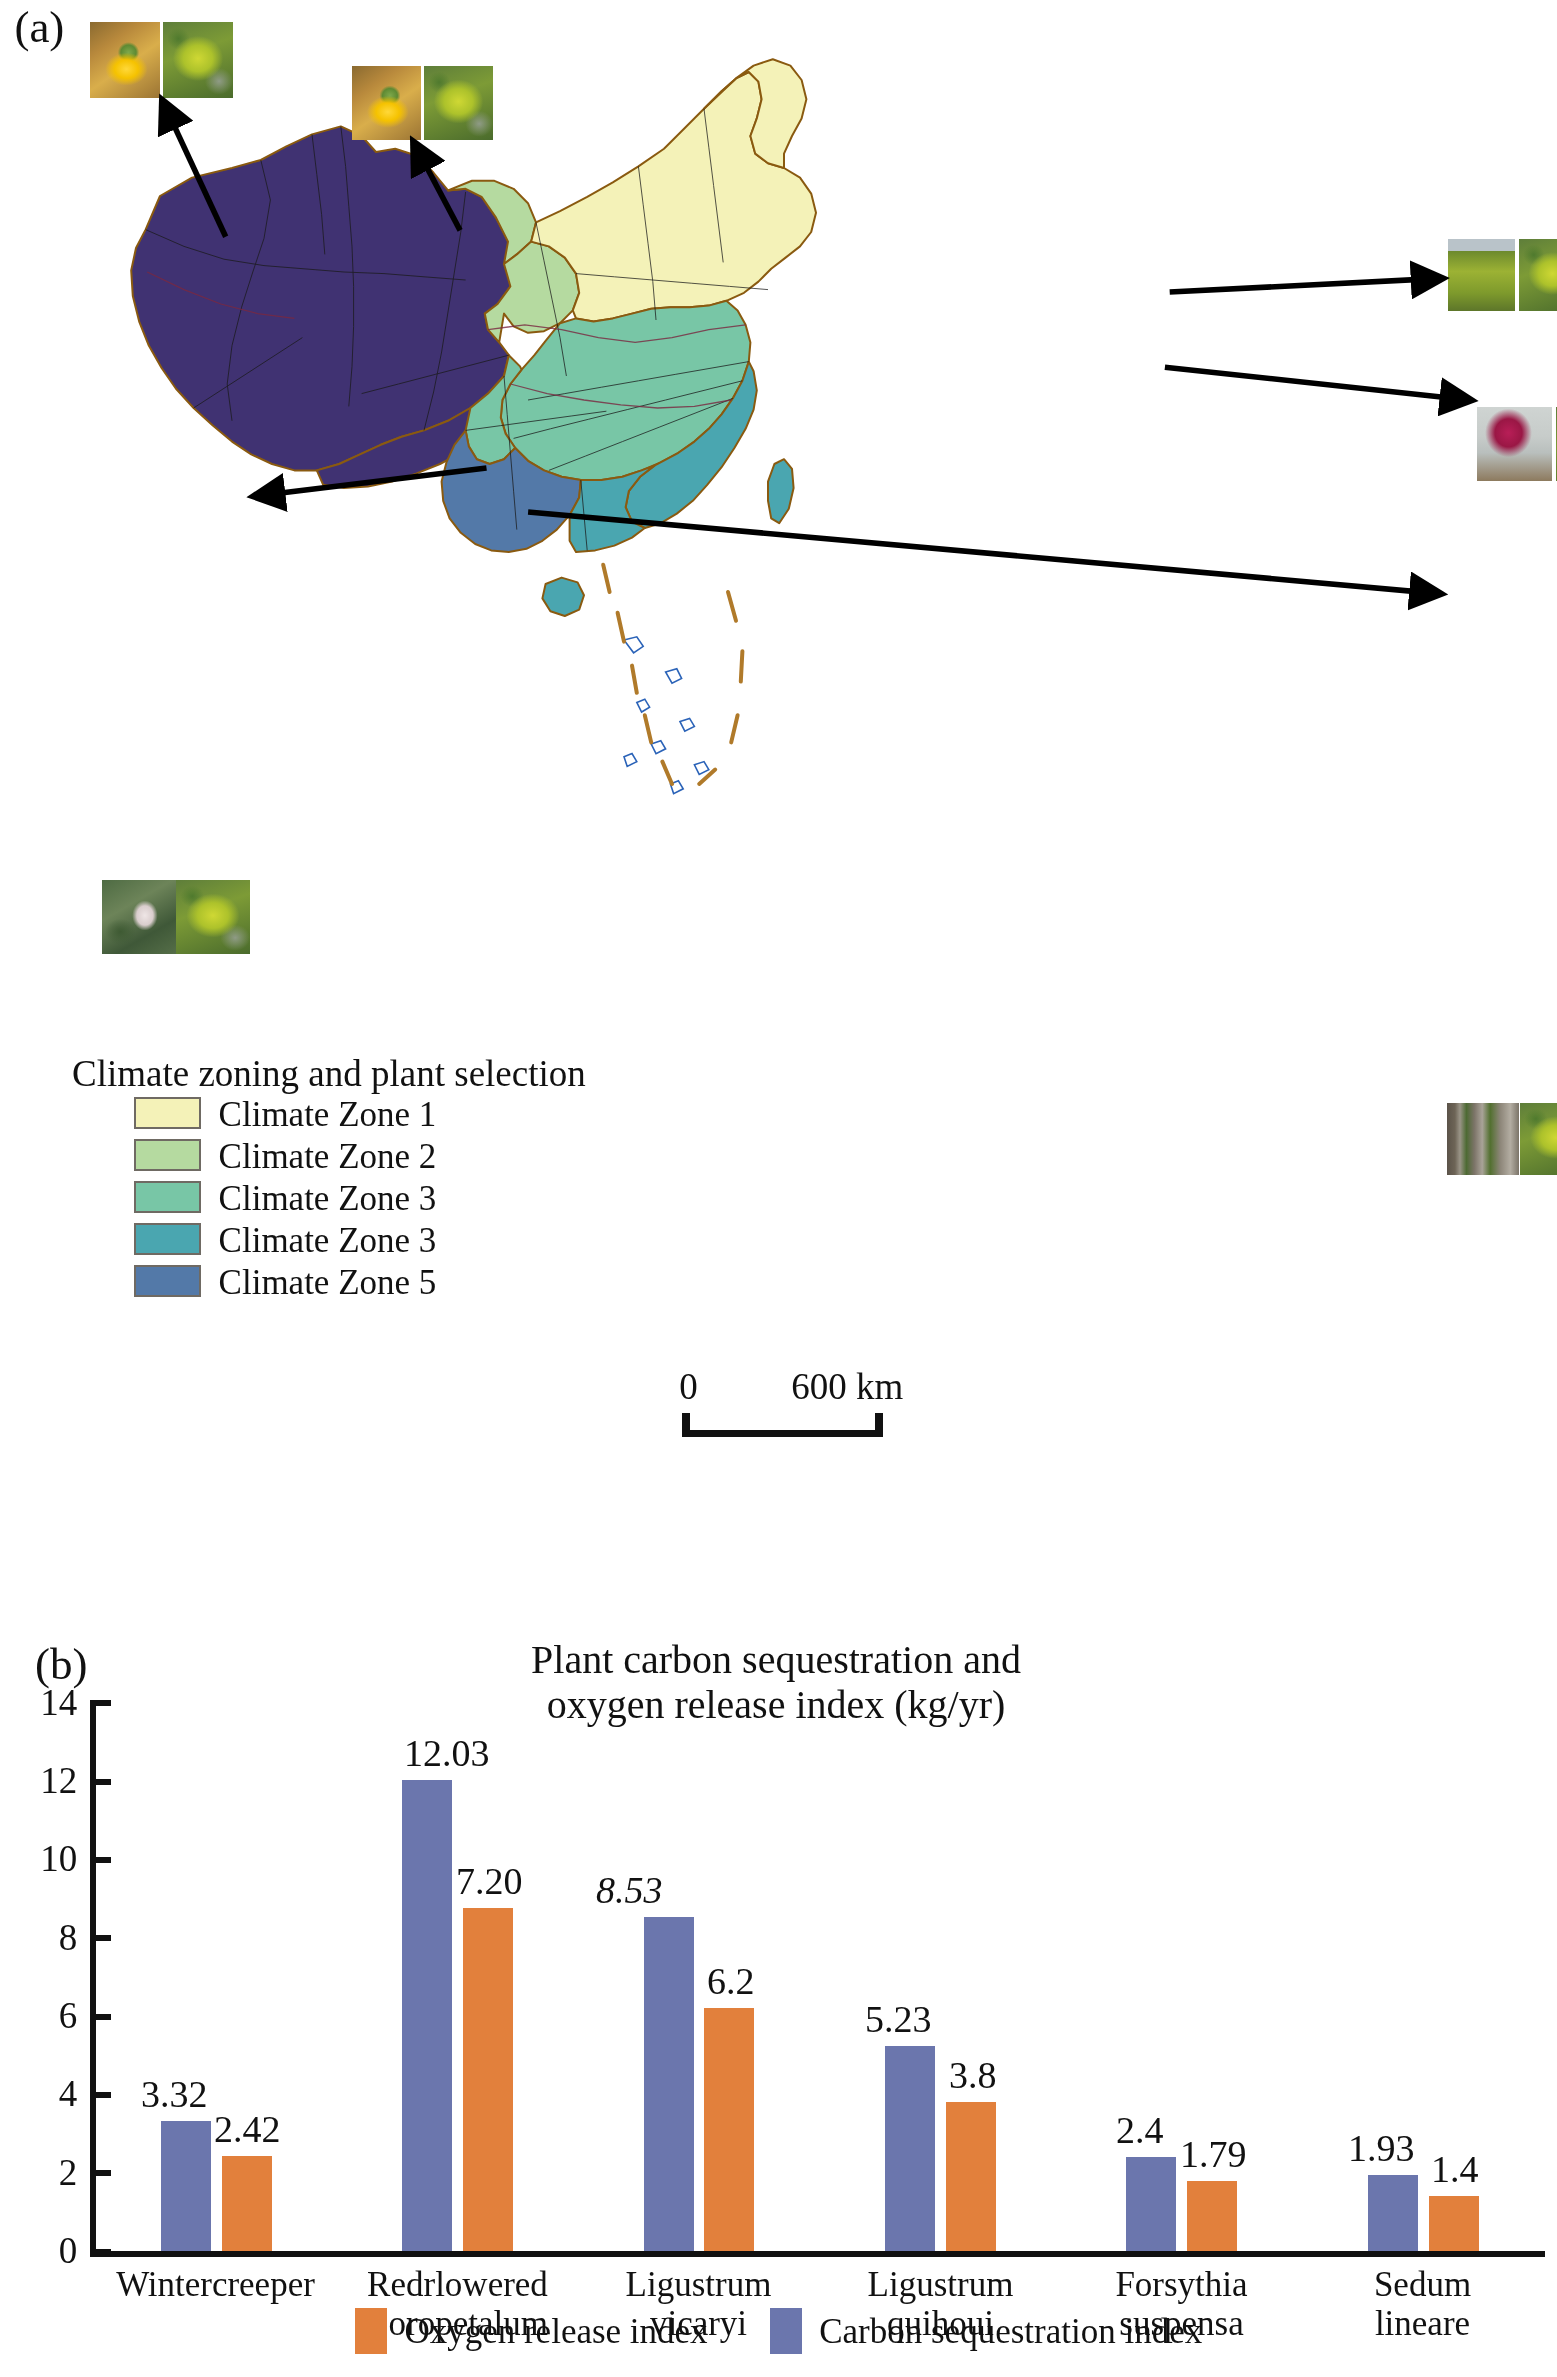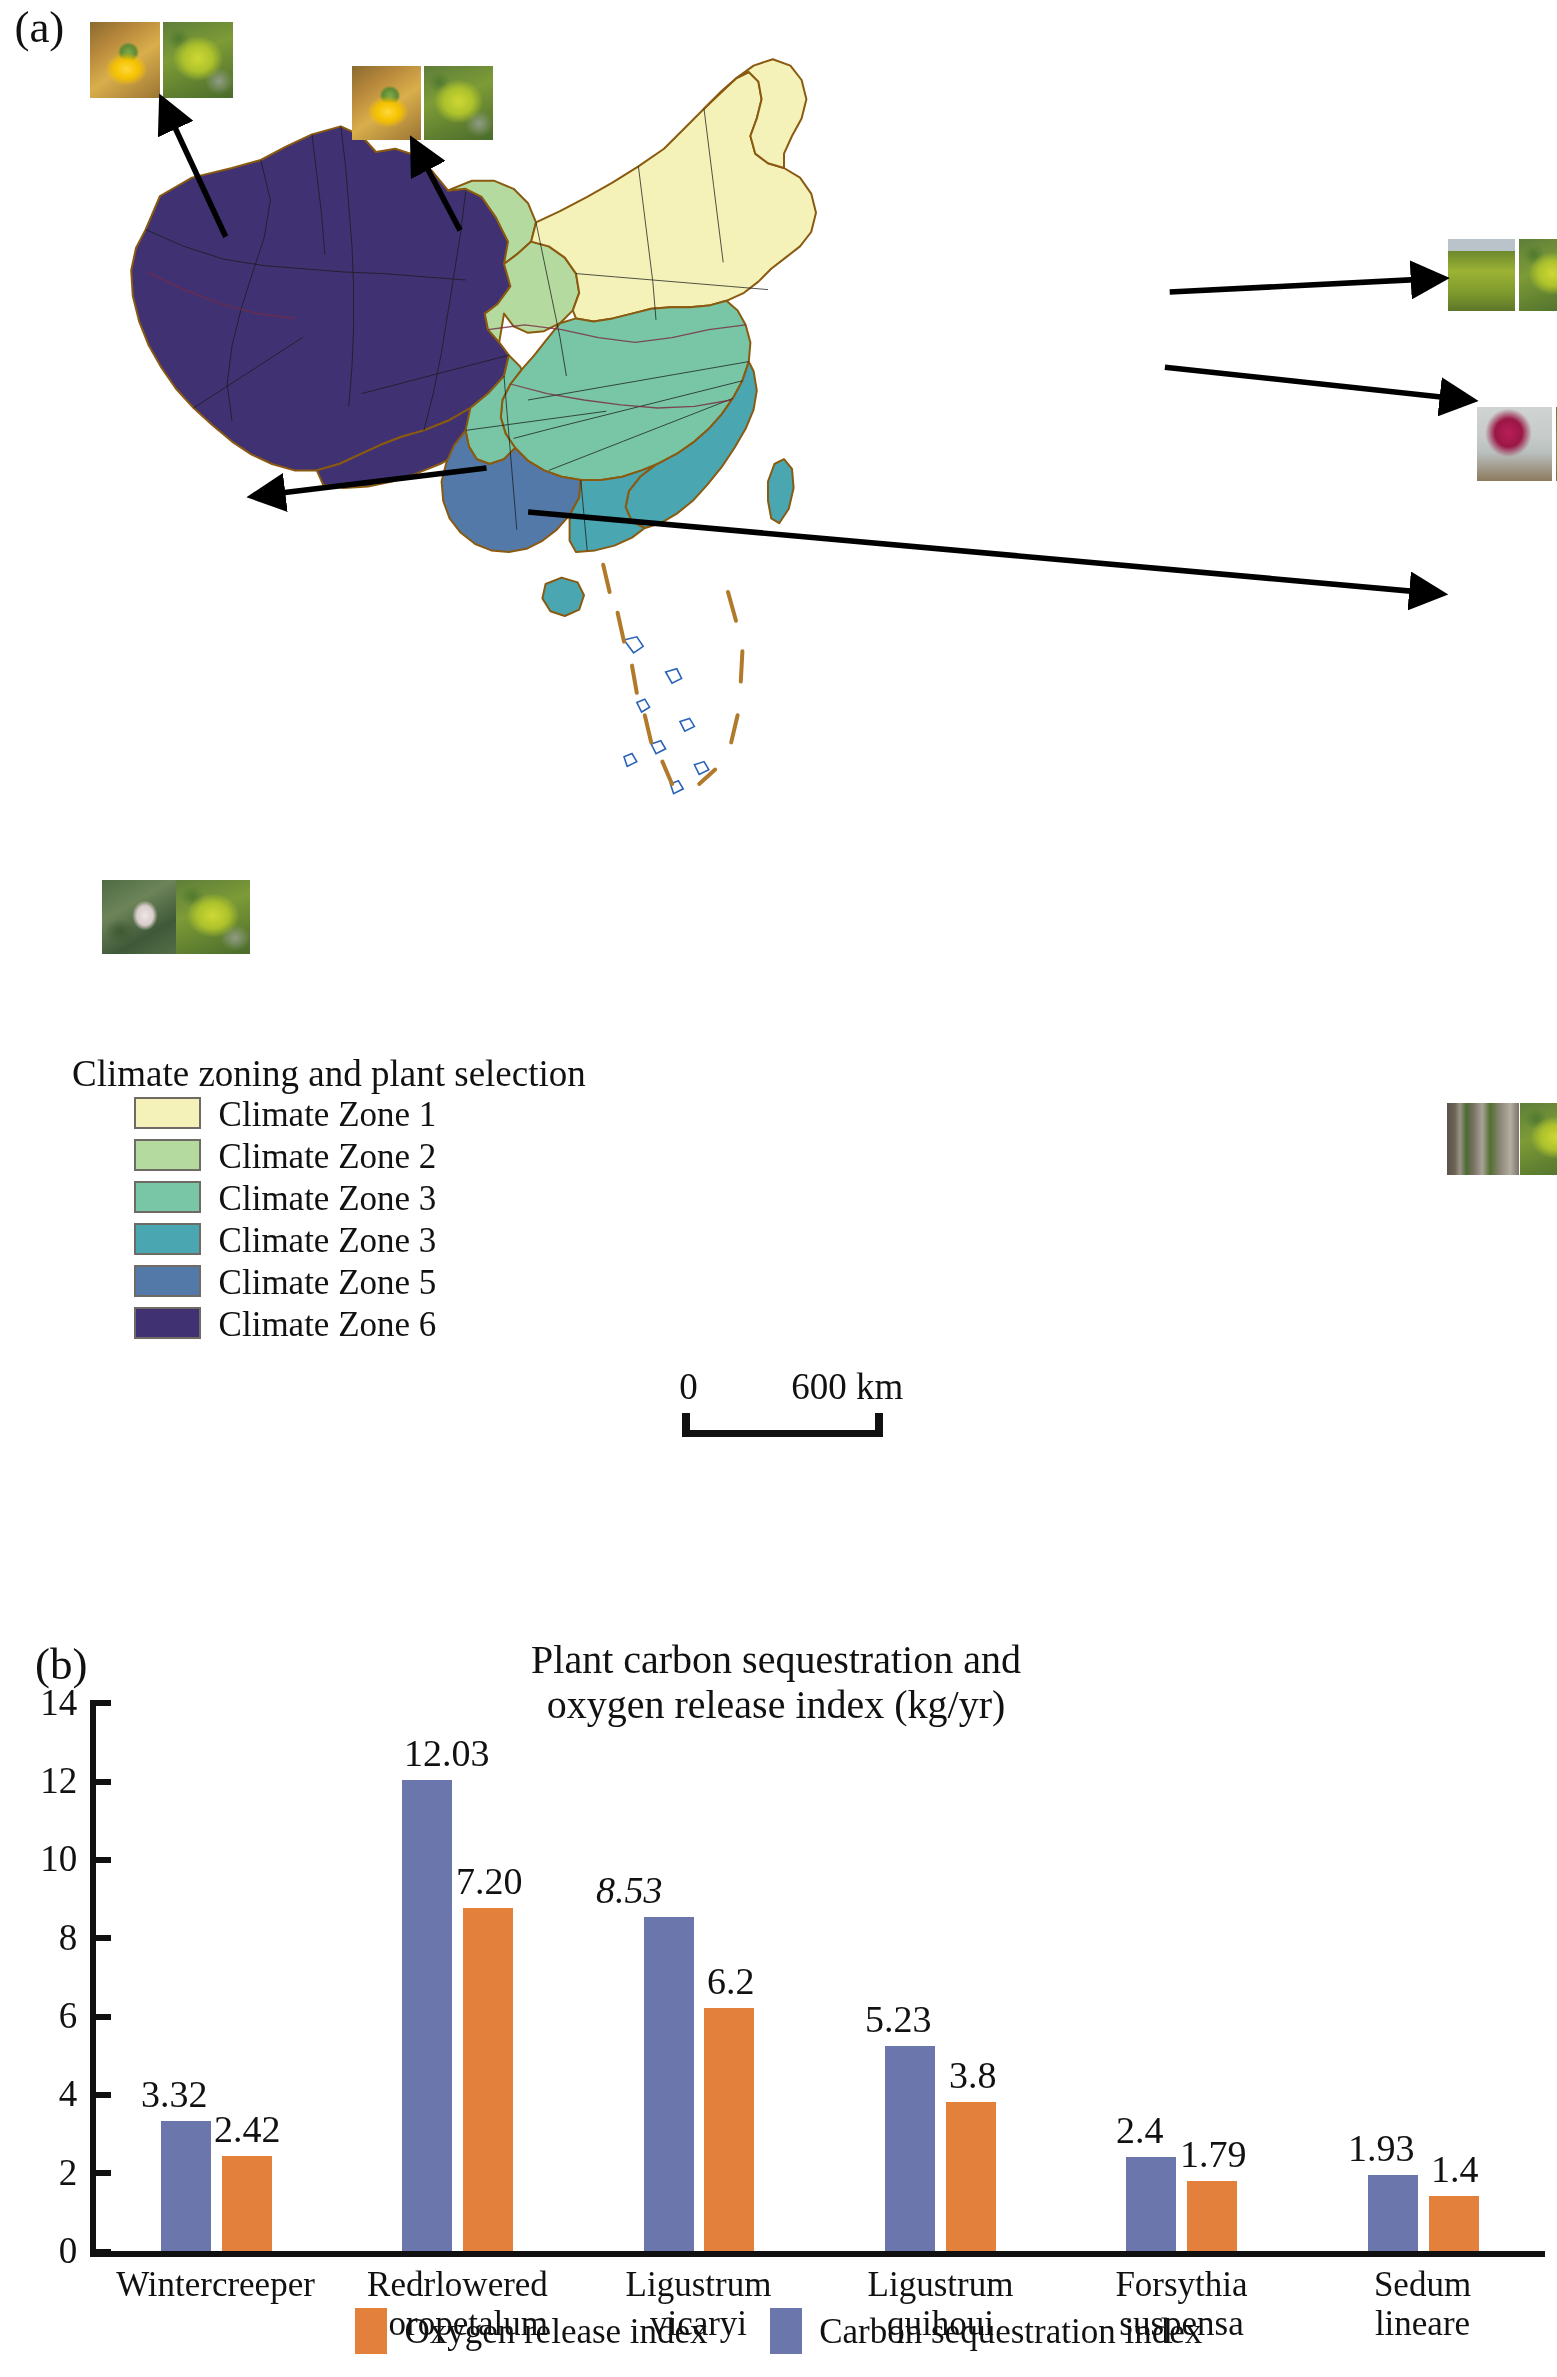--- a/index.html
+++ b/index.html
@@ -255,24 +255,20 @@
       <span class="legend-swatch" style="background:#78c6a6;"></span>
       <span class="legend-label">Climate Zone 3</span>
     </div>
     <div class="legend-row">
       <span class="legend-swatch" style="background:#4aa6b0;"></span>
       <span class="legend-label">Climate Zone 3</span>
     </div>
     <div class="legend-row">
       <span class="legend-swatch" style="background:#5379a8;"></span>
       <span class="legend-label">Climate Zone 5</span>
-    </div>
-    <div class="legend-row">
-      <span class="legend-swatch" style="background:#403272;"></span>
-      <span class="legend-label">Climate Zone 6</span>
     </div>
   </div>
 
   <div class="abs" id="scale-bar">
     <div class="scale-nums">
       <span>0</span>
       <span class="km">600 km</span>
     </div>
     <div class="scale-graphic">
       <div class="bar"></div>

